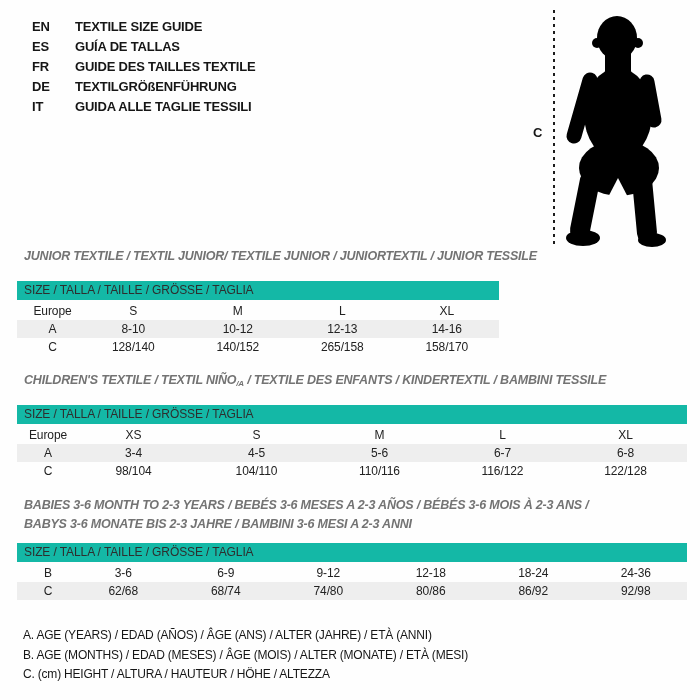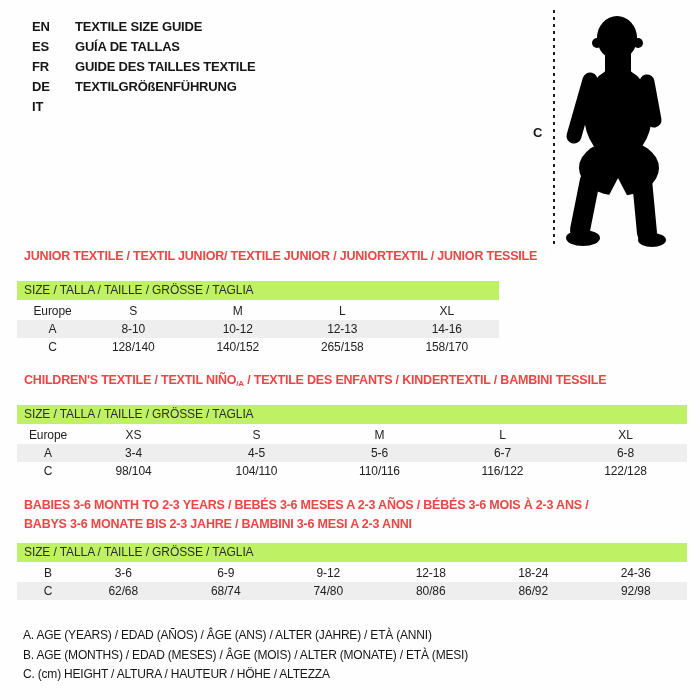--- a/index.html
+++ b/index.html
@@ -20,25 +20,25 @@
     position:absolute;left:53px;top:10px;width:2px;height:238px;
     background:repeating-linear-gradient(to bottom,#1c1c1c 0 3px,transparent 3px 7px);
   }
   .height-label{position:absolute;left:33px;top:125px;font-size:13px;font-weight:700;color:#161616;}
   .baby-svg{position:absolute;left:60px;top:8px;}
   
   .section{position:absolute;left:17px;}
   .sec1{top:250px;width:482px;}
   .sec2{top:374px;width:670px;}
   .sec3{top:496px;width:670px;}
-  .sec-title{font-size:12.5px;font-weight:700;letter-spacing:-0.2px;line-height:13px;padding-left:7px;color:#ef4444;white-space:nowrap;}
+  .sec-title{font-size:12.5px;font-weight:700;letter-spacing:-0.2px;line-height:13px;padding-left:7px;color:#737373;white-space:nowrap;font-style:italic;}
   .sec3 .sec-title{line-height:19px;white-space:normal;padding-right:30px;}
   .sub{font-size:8px;vertical-align:-2px;}
   .size-band{
-    height:19px;line-height:19px;background:#bef264;
+    height:19px;line-height:19px;background:#14b8a6;
     font-size:12px;color:#2e2e2e;padding-left:7px;letter-spacing:-0.1px;
   }
   .sec1 .size-band{margin-top:18px;}
   .sec2 .size-band{margin-top:15px;}
   .sec3 .size-band{margin-top:9px;}
   table{width:100%;border-collapse:collapse;table-layout:fixed;margin-top:2px;}
   td{height:18px;padding:0;font-size:12px;color:#222;text-align:center;letter-spacing:-0.1px;}
   td.rowlabel{text-align:center;padding-left:7px;}
   tbody tr:nth-child(2) td{background:#eeeeee;}
   
@@ -60,20 +60,21 @@
   <div class="lang-row">
     <span class="lang-code">FR</span>
     <span class="lang-label">GUIDE DES TAILLES TEXTILE</span>
   </div>
   <div class="lang-row">
     <span class="lang-code">DE</span>
     <span class="lang-label">TEXTILGRÖßENFÜHRUNG</span>
   </div>
   <div class="lang-row">
     <span class="lang-code">IT</span>
+    <span class="lang-label">GUIDA ALLE TAGLIE TESSILI</span>
   </div>
 </div>
 
 <div class="figure">
   <div class="height-line"></div>
   <div class="height-label">C</div>
   <svg class="baby-svg" width="132" height="240" viewBox="0 0 132 240">
     <g fill="#000000">
 
       <rect x="45" y="42" width="26" height="26"></rect>

